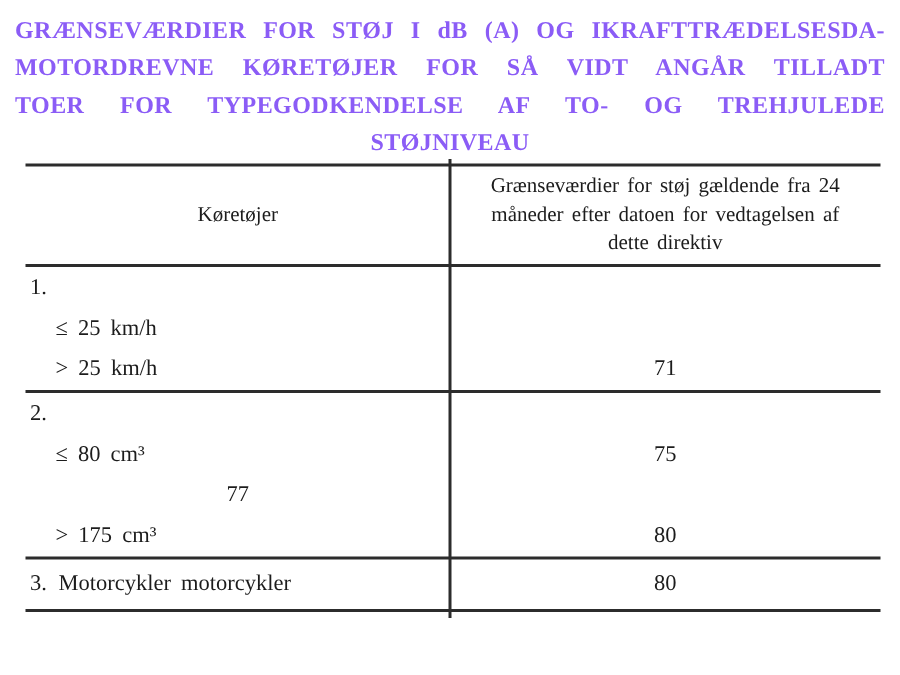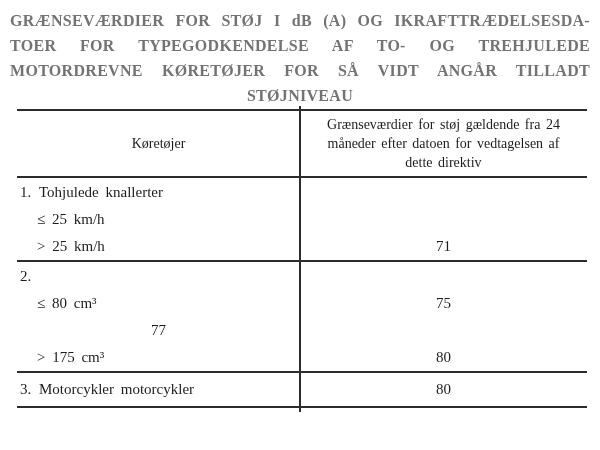--- a/index.html
+++ b/index.html
@@ -13,21 +13,21 @@
   .page { width: 600px; height: 450px; position: relative; }
 
   
   .doc-title {
     margin: 8px 10px 0 10px;
     font-weight: bold;
     font-size: 16px;
     line-height: 25px;
     letter-spacing: 0.3px;
     word-spacing: 2px;
-    color: #737373;
+    color: #8b5cf6;
   }
   .t-line.just { text-align: justify; text-align-last: justify; }
   .t-line.center { text-align: center; text-align-last: center; }
 
   
   .limits-table {
     position: relative;
     margin: 1px 0 0 17px;
     width: 570px;
     border-top: 2px solid #2c2c2c;
@@ -66,38 +66,37 @@
     word-spacing: 0;
   }
 </style>
 </head>
 <body>
 
 <div class="page">
 
   <div class="doc-title">
     <div class="t-line just">GRÆNSEVÆRDIER FOR STØJ I dB (A) OG IKRAFTTRÆDELSESDA-</div>
+    <div class="t-line just">MOTORDREVNE KØRETØJER FOR SÅ VIDT ANGÅR TILLADT</div>
     <div class="t-line just">TOER FOR TYPEGODKENDELSE AF TO- OG TREHJULEDE</div>
-    <div class="t-line just">MOTORDREVNE KØRETØJER FOR SÅ VIDT ANGÅR TILLADT</div>
     <div class="t-line center">STØJNIVEAU</div>
   </div>
 
   <div class="limits-table">
     <div class="col-divider"></div>
 
     <div class="row header-row">
       <div class="header-cell">Køretøjer</div>
       <div class="header-cell limits-header">Grænseværdier for støj gældende fra 24 måneder efter datoen for vedtagelsen af dette direktiv</div>
     </div>
 
     <div class="section">
       <div class="row section-row">
         <div class="left-cell section-label">
           <span class="num">1.</span>
-          <span>Tohjulede knallerter</span>
         </div>
         <div class="value-cell"></div>
       </div>
       <div class="row data-row">
         <div class="left-cell sub-label">≤ 25 km/h</div>
       </div>
       <div class="row data-row">
         <div class="left-cell sub-label">&gt; 25 km/h</div>
         <div class="value-cell">71</div>
       </div>

